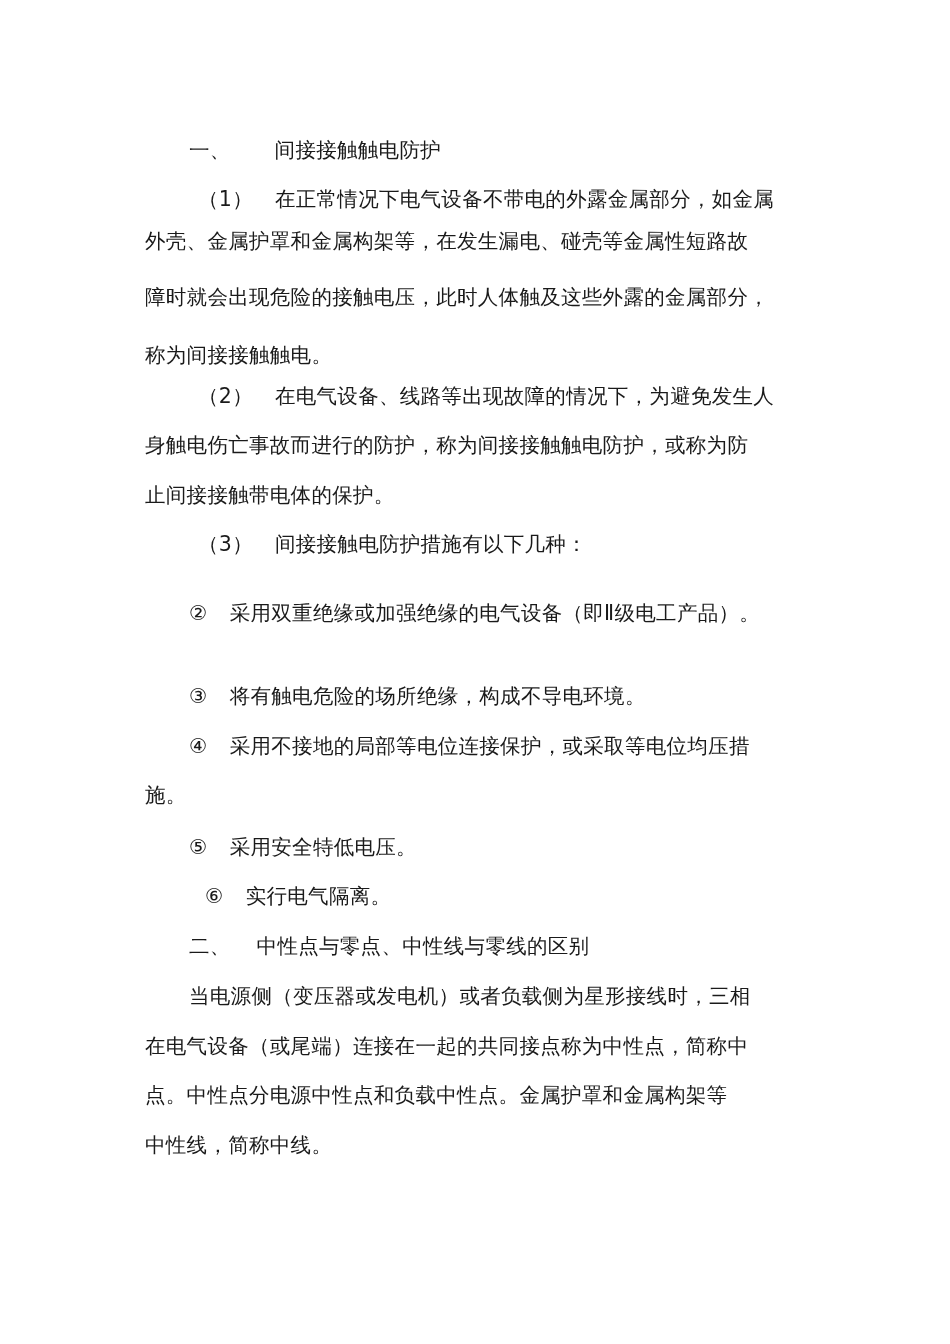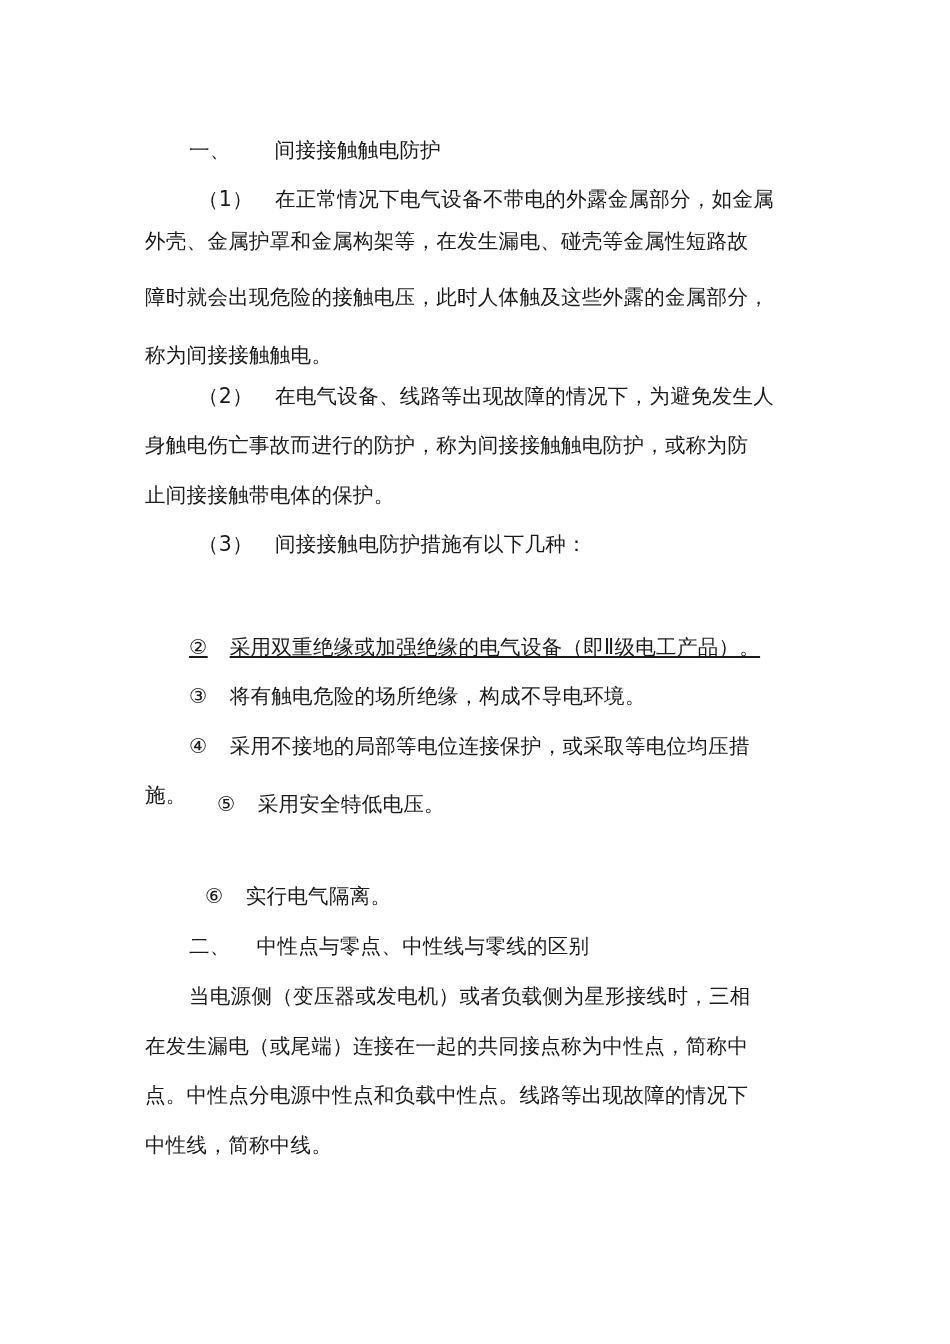--- a/index.html
+++ b/index.html
@@ -39,39 +39,39 @@
   <div class="line" style="top:382px; left:198px;">
     <span>（2）</span><span class="gap" style="width:22px"></span><span>在电气设备、线路等出现故障的情况下，为避免发生人</span>
   </div>
   <div class="line" style="top:431px;">身触电伤亡事故而进行的防护，称为间接接触触电防护，或称为防</div>
   <div class="line" style="top:481px;">止间接接触带电体的保护。</div>
 
   <div class="line" style="top:530px; left:198px;">
     <span>（3）</span><span class="gap" style="width:22px"></span><span>间接接触电防护措施有以下几种：</span>
   </div>
 
-  <div class="line ind1" style="top:633px;text-decoration:underline;">
+  <div class="line ind1" style="top:599px;">
     <span>②</span><span class="gap" style="width:22px"></span><span>采用双重绝缘或加强绝缘的电气设备（即Ⅱ级电工产品）。</span>
   </div>
   <div class="line ind1" style="top:682px;text-align:right;">
     <span>③</span><span class="gap" style="width:22px"></span><span>将有触电危险的场所绝缘，构成不导电环境。</span>
   </div>
   <div class="line ind1" style="top:732px;">
     <span>④</span><span class="gap" style="width:22px"></span><span>采用不接地的局部等电位连接保护，或采取等电位均压措</span>
   </div>
   <div class="line" style="top:781px;">施。</div>
-  <div class="line ind1" style="top:790px;margin-left:28px;">
+  <div class="line ind1" style="top:833px;">
     <span>⑤</span><span class="gap" style="width:22px"></span><span>采用安全特低电压。</span>
   </div>
   <div class="line ind1" style="top:882px;margin-left:16px;">
     <span>⑥</span><span class="gap" style="width:22px"></span><span>实行电气隔离。</span>
   </div>
 
   <div class="line ind1" style="top:932px;">
     <span>二、</span><span class="gap" style="width:26px"></span><span>中性点与零点、中性线与零线的区别</span>
   </div>
 
   <div class="line ind1" style="top:982px;">当电源侧（变压器或发电机）或者负载侧为星形接线时，三相</div>
-  <div class="line" style="top:1032px;">在发生漏电（或尾端）连接在一起的共同接点称为中性点，简称中</div>
-  <div class="line" style="top:1081px;">点。中性点分电源中性点和负载中性点。线路等出现故障的情况下</div>
+  <div class="line" style="top:1032px;">在电气设备（或尾端）连接在一起的共同接点称为中性点，简称中</div>
+  <div class="line" style="top:1081px;">点。中性点分电源中性点和负载中性点。金属护罩和金属构架等</div>
   <div class="line" style="top:1131px;">中性线，简称中线。</div>
 
 </div>
 
 </body></html>

